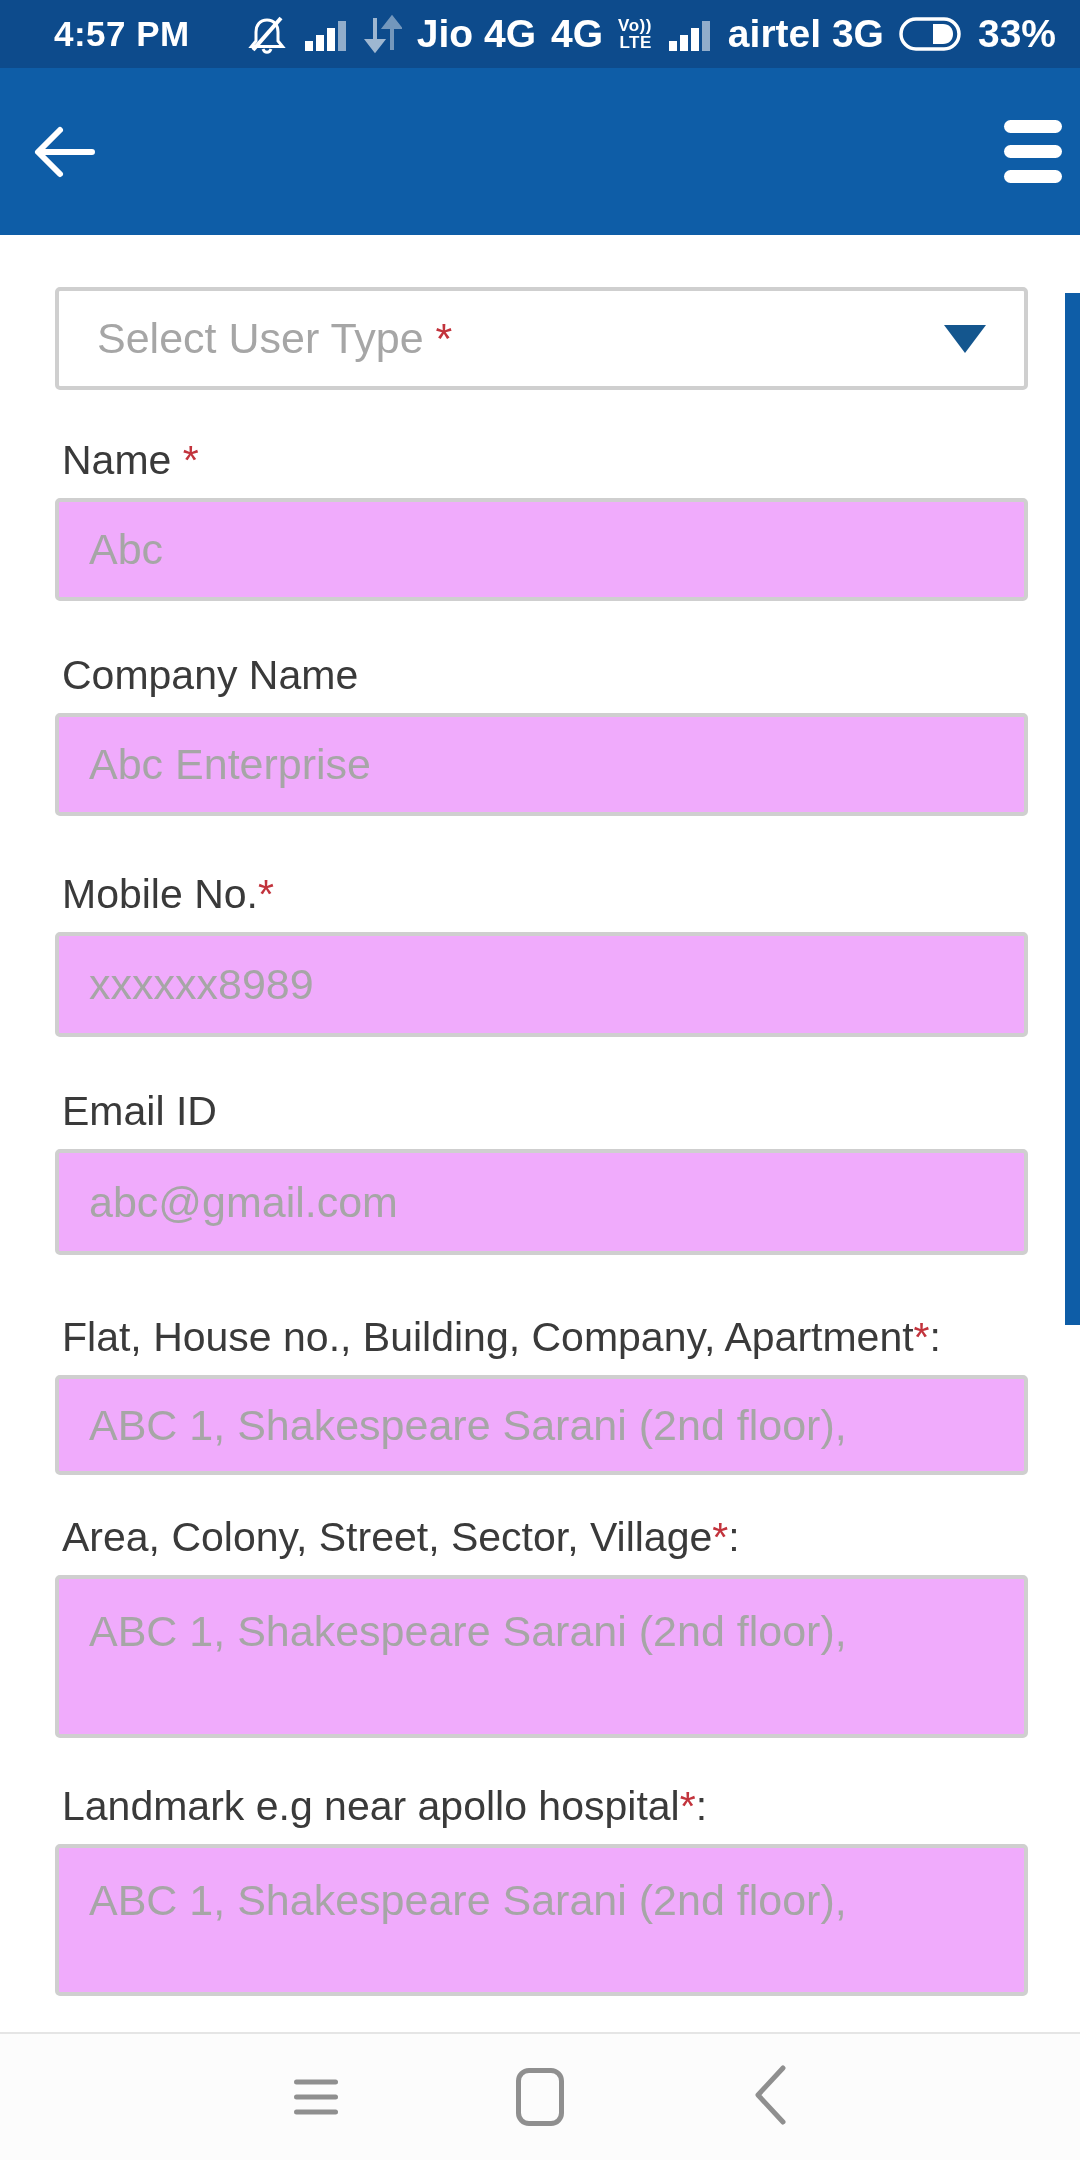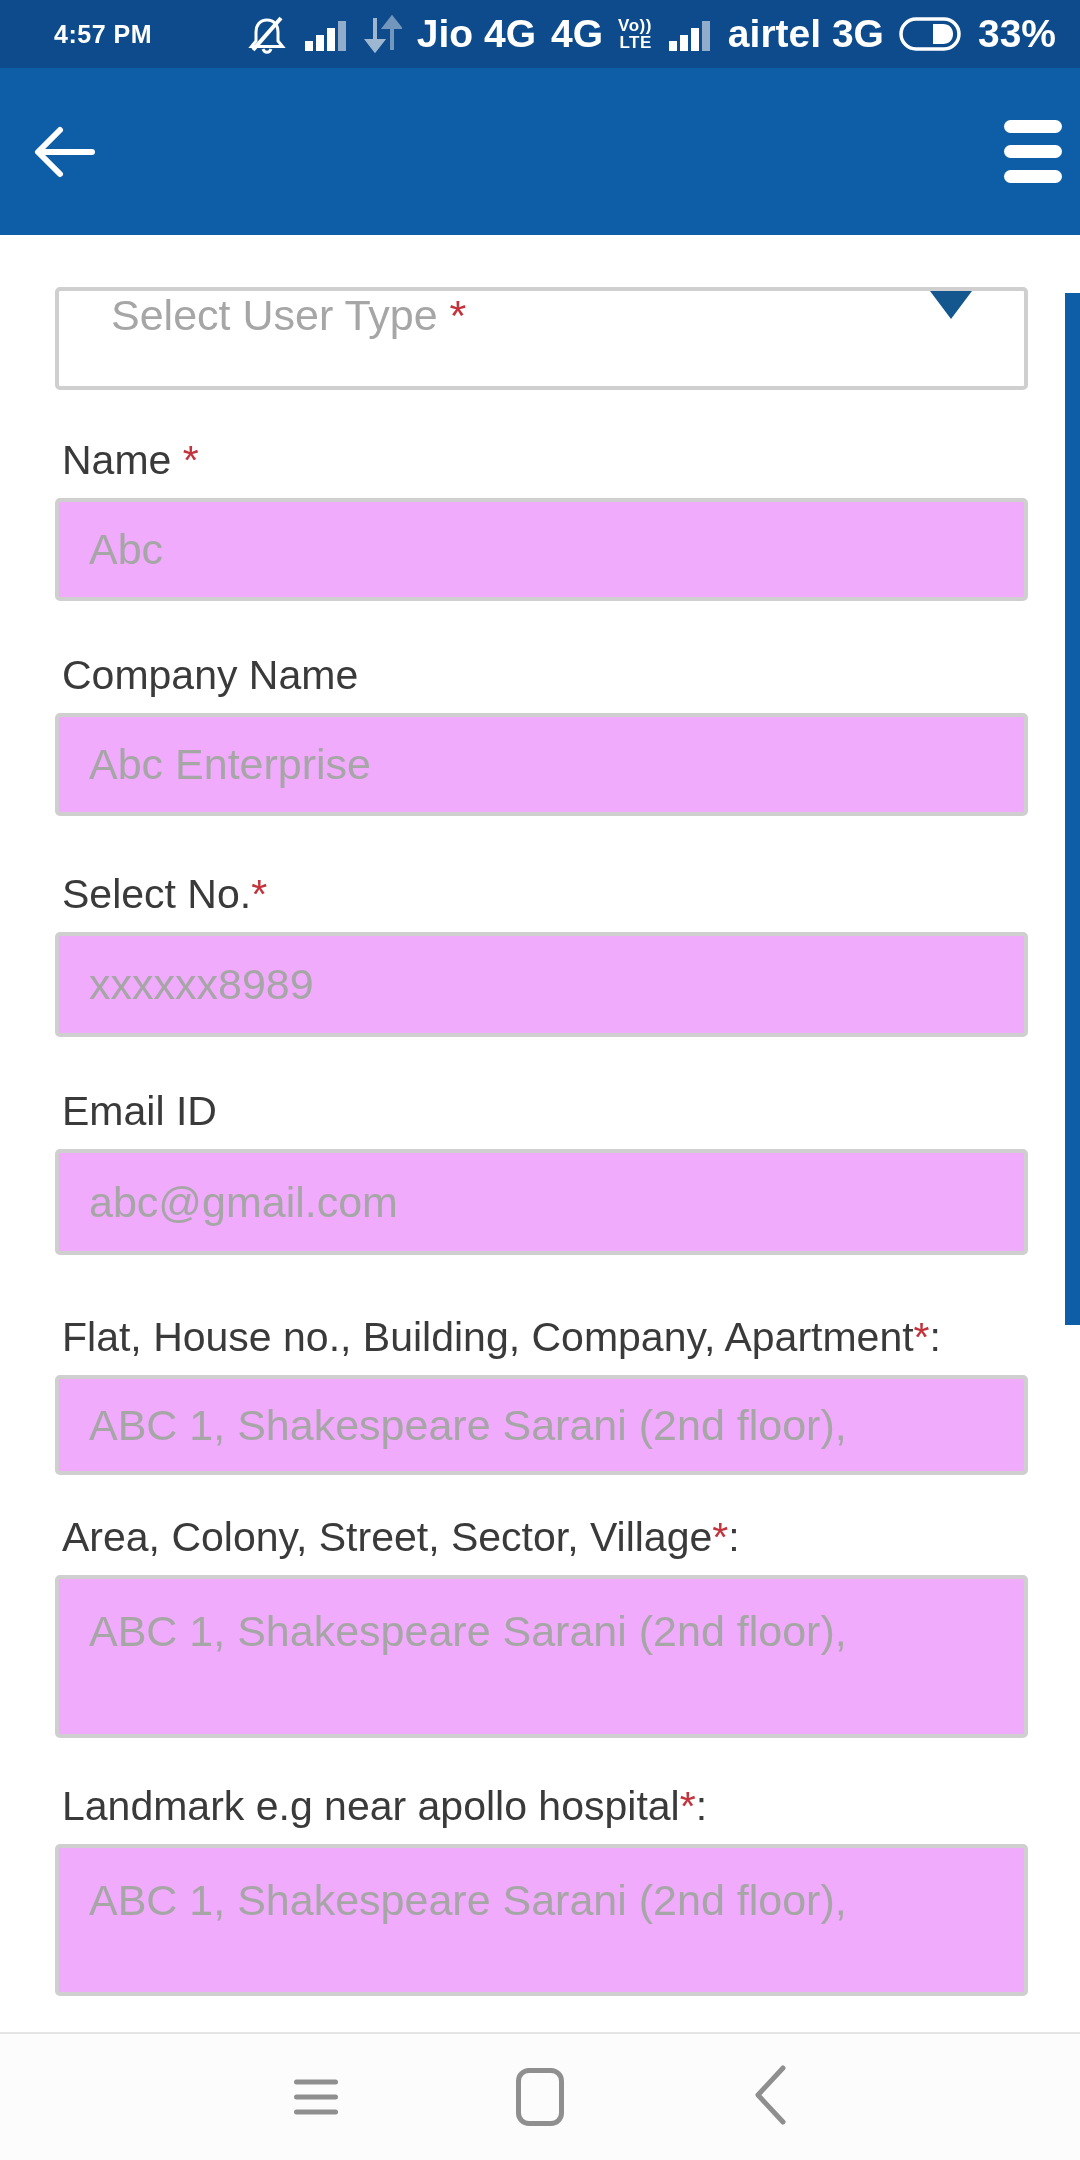--- a/index.html
+++ b/index.html
@@ -10,21 +10,21 @@
     font-family:"Liberation Sans","DejaVu Sans",sans-serif;
   }
   .screen { position:relative; width:1080px; height:2160px; background:#ffffff; }
 
   
   .status-bar {
     height:68px; background:#0d4b8c; color:#ffffff;
     display:flex; align-items:center; justify-content:space-between;
     padding:0 24px 0 54px;
   }
-  .status-time { font-size:25px; font-weight:bold; letter-spacing:.5px; }
+  .status-time { font-size:35px; font-weight:bold; letter-spacing:.5px; }
   .status-right { display:flex; align-items:center; gap:15px; }
   .status-right .st-txt { font-size:39px; font-weight:bold; white-space:nowrap; }
   .volte { display:flex; flex-direction:column; align-items:flex-end; line-height:17px; }
   .volte span { font-size:17px; font-weight:bold; letter-spacing:.5px; }
   .st-ico { display:block; }
 
   
   .app-bar {
     height:167px; background:#0e5da7;
     display:flex; align-items:center; padding:0 18px 0 28px;
@@ -38,21 +38,21 @@
 
   
   .content { position:relative; }
   .scrollbar {
     position:absolute; top:6px; right:0; width:15px; height:1032px;
     background:#0e5da7;
   }
   .dropdown {
     margin:52px 0 0 55px; width:973px; height:103px;
     border:4px solid #cfcfcf; border-radius:5px; background:#fff;
-    display:flex; padding:0 52px;
+    display:flex; align-items:center; padding:0 38px;
   }
   .dd-text { font-size:43px; color:#a6a6a6; }
   .dd-arrow {
     margin-left:auto; width:0; height:0;
     border-left:21px solid transparent; border-right:21px solid transparent;
     border-top:28px solid #14568e;
   }
   .flabel {
     margin-left:62px; font-size:41px; color:#3a3a3a; line-height:48px;
   }
@@ -145,21 +145,21 @@
       <span class="dd-text"><span>Select User Type</span><span class="req"> *</span></span>
       <span class="dd-arrow"></span>
     </div>
 
     <div class="flabel" style="margin-top:46px"><span>Name</span><span class="req"> *</span><span></span></div>
     <input class="tbox" style="height: 103px;" placeholder="Abc">
 
     <div class="flabel" style="margin-top:50px"><span>Company Name</span><span class="req"></span><span></span></div>
     <input class="tbox" style="height: 103px;" placeholder="Abc Enterprise">
 
-    <div class="flabel" style="margin-top:54px"><span>Select No.</span><span class="req">*</span><span></span></div>
+    <div class="flabel" style="margin-top:54px"><span>Mobile No.</span><span class="req">*</span><span></span></div>
     <input class="tbox" style="height: 105px;" placeholder="xxxxxx8989">
 
     <div class="flabel" style="margin-top:50px"><span>Email ID</span><span class="req"></span><span></span></div>
     <input class="tbox" style="height: 106px;" placeholder="abc@gmail.com">
 
     <div class="flabel" style="margin-top:58px"><span>Flat, House no., Building, Company, Apartment</span><span class="req">*</span><span>:</span></div>
     <input class="tbox" style="height: 100px;" placeholder="ABC 1, Shakespeare Sarani (2nd floor),">
 
     <div class="flabel" style="margin-top:38px"><span>Area, Colony, Street, Sector, Village</span><span class="req">*</span><span>:</span></div>
     <textarea class="tbox" style="height: 163px;" placeholder="ABC 1, Shakespeare Sarani (2nd floor),"></textarea>

